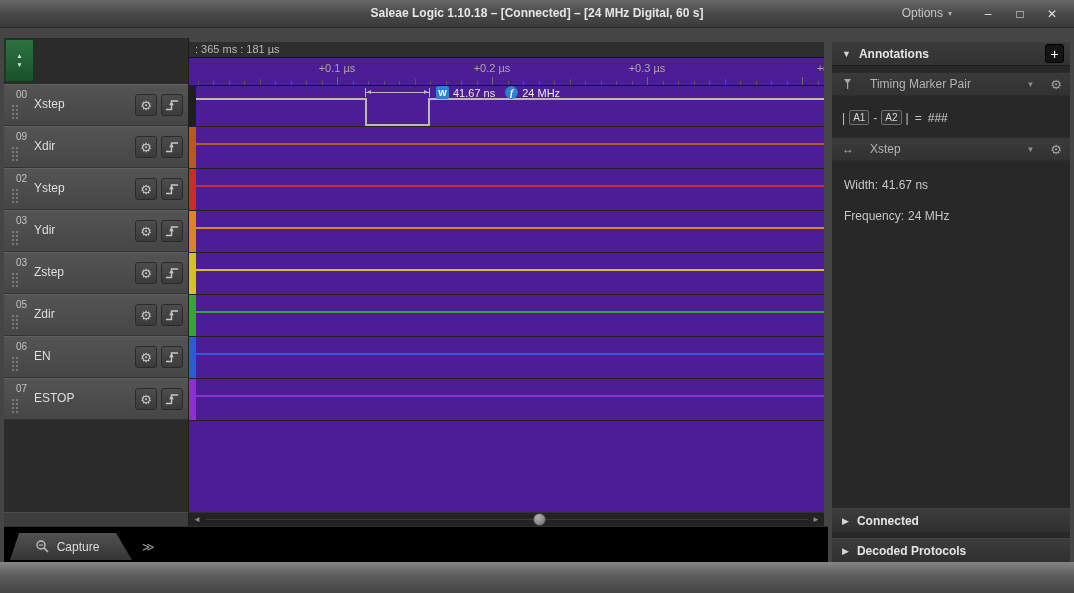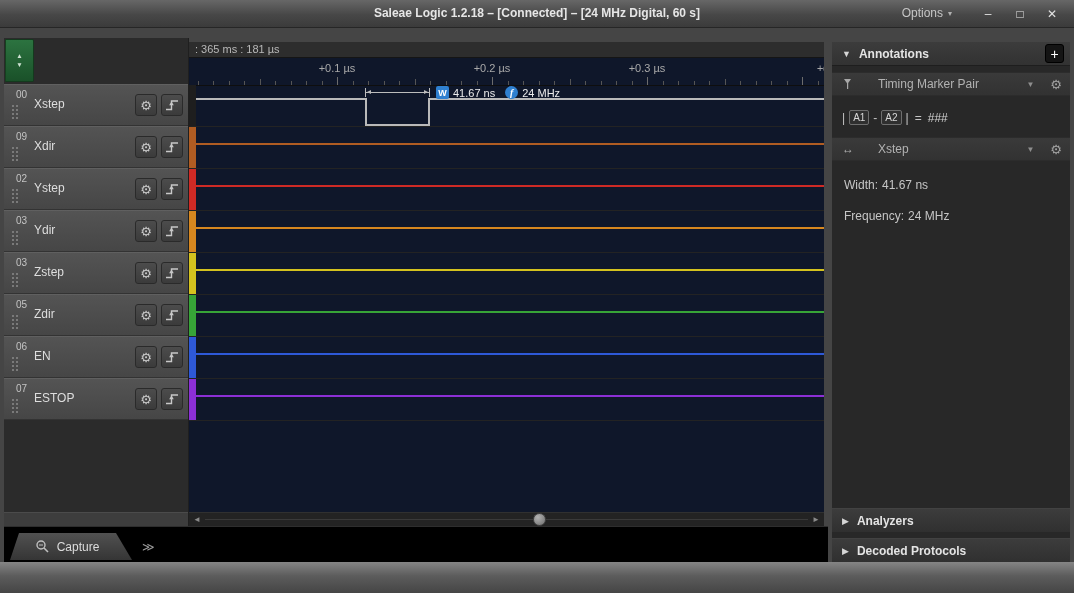--- a/index.html
+++ b/index.html
@@ -33,21 +33,21 @@
   .ch-btn{position:absolute;top:10px;width:22px;height:22px;box-sizing:border-box;cursor:pointer;
           background:linear-gradient(#4c4c4c,#3b3b3b);border:1px solid #2a2a2a;border-radius:3px;
           display:flex;align-items:center;justify-content:center;}
   .ch-btn.gear{right:31px;}
   .ch-btn.trig{right:5px;}
   .gear-glyph{font-size:13px;color:#c9c9c9;line-height:1;}
   .left-empty{flex:1;background:#2b2b2b;}
   .left-strip{height:14px;background:#3d3d3d;border-top:1px solid #4b4b4b;box-sizing:border-box;}
 
   
-  .wave-panel{position:absolute;left:189px;top:42px;width:635px;height:484px;background:#0f172a;overflow:hidden;}
+  .wave-panel{position:absolute;left:189px;top:42px;width:635px;height:484px;background:#4c1d95;overflow:hidden;}
   .pos-bar{position:absolute;left:0;top:0;width:100%;height:16px;box-sizing:border-box;background:#2d2d2d;
            border-bottom:1px solid #151515;font-size:11px;color:#b8b8b8;padding:1px 0 0 6px;}
   .ruler{position:absolute;left:0;top:16px;width:635px;height:27px;border-bottom:1px solid #0e0e0e;overflow:hidden;cursor:default;}
   .tick{position:absolute;bottom:0;width:1px;height:4px;background:#555;}
   .tick.mid{height:6px;}
   .tick.major{height:8px;background:#6c6c6c;}
   .tick-label{position:absolute;top:4px;width:60px;text-align:center;font-size:11px;color:#a9a9a9;white-space:nowrap;}
   .wave-body{position:absolute;left:0;top:43px;width:635px;height:336px;}
   .wave-row{height:42px;position:relative;box-sizing:border-box;border-bottom:1px solid #232323;}
   .stripe{position:absolute;left:0;top:0;width:7px;height:41px;}
@@ -78,21 +78,21 @@
   .right-panel{position:absolute;left:832px;top:42px;width:238px;height:520px;background:#282828;overflow:hidden;}
   .rp-header{height:24px;box-sizing:border-box;background:linear-gradient(#3c3c3c,#323232);border-bottom:1px solid #1e1e1e;
              display:flex;align-items:center;padding:0 6px 0 10px;}
   .tri{font-size:9px;color:#d6d6d6;margin-right:8px;}
   .rp-title{font-size:12px;font-weight:700;color:#e4e4e4;}
   .add-btn{margin-left:auto;width:19px;height:19px;background:#141414;border:1px solid #000;border-radius:3px;
            color:#fff;font-size:14px;line-height:16px;text-align:center;padding:0;font-family:inherit;cursor:pointer;}
   .sec-header{height:24px;margin-top:6px;box-sizing:border-box;background:linear-gradient(#3a3a3a,#323232);
               border-top:1px solid #2c2c2c;border-bottom:1px solid #2c2c2c;display:flex;align-items:center;padding:0 8px 0 10px;}
   .sec-header.xstep{margin-top:12px;}
-  .sec-title{margin-left:24px;font-size:12px;color:#b2b2b2;}
+  .sec-title{margin-left:16px;font-size:12px;color:#b2b2b2;}
   .sec-dd{margin-left:auto;font-size:8px;color:#8e8e8e;margin-right:16px;cursor:pointer;}
   .sec-gear{font-size:13px;color:#a2a2a2;cursor:pointer;}
   .sec-ico{font-size:12px;color:#b0b0b0;}
   .formula{margin:14px 0 0 10px;font-size:12px;color:#ccc;display:flex;align-items:center;}
   .abox{display:inline-block;border:1px solid #6e6e6e;border-radius:2px;background:#2f2f2f;color:#d8d8d8;
         font-size:10px;padding:1px 3px;margin:0 4px;line-height:11px;}
   .fp{color:#c4c4c4;}
   .fp.eq{margin-left:6px;}
   .fres{margin-left:6px;color:#d4d4d4;}
   .arow{margin:9px 0 0 12px;font-size:11px;color:#6f6f6f;}
@@ -115,21 +115,21 @@
   .tab-chevrons{position:absolute;left:138px;bottom:8px;font-size:12px;color:#9a9a9a;cursor:pointer;}
   .bottom-strip{position:absolute;left:0;top:562px;width:100%;height:31px;
                 background:linear-gradient(#858585,#5c5c5c 45%,#454545);}
 </style>
 </head>
 <body>
 
 <div class="window">
 
   <div class="titlebar">
-    <div class="tb-title">Saleae Logic 1.2.18 – [Connected] – [24 MHz Digital, 60 s]</div>
+    <div class="tb-title">Saleae Logic 1.10.18 – [Connected] – [24 MHz Digital, 60 s]</div>
     <div class="tb-options">
       <span>Options</span>
       <span class="tb-caret">▾</span>
     </div>
     <div class="tb-buttons">
       <div class="tb-btn">–</div>
       <div class="tb-btn">□</div>
       <div class="tb-btn close">✕</div>
     </div>
   </div>
@@ -430,21 +430,21 @@
     </div>
     <div class="mline">
       <span class="lbl">Width:</span><span>41.67 ns</span>
     </div>
     <div class="mline">
       <span class="lbl">Frequency:</span><span>24 MHz</span>
     </div>
 
     <div class="rp-bar analyzers">
       <span class="tri">▶</span>
-      <span class="rp-title">Analyzers</span>
+      <span class="rp-title">Connected</span>
     </div>
     <div class="rp-bar decoded">
       <span class="tri">▶</span>
       <span class="rp-title">Decoded Protocols</span>
     </div>
   </div>
 
   <div class="tabbar">
     <div class="capture-tab">
       <svg width="15" height="15" viewBox="0 0 15 15">

